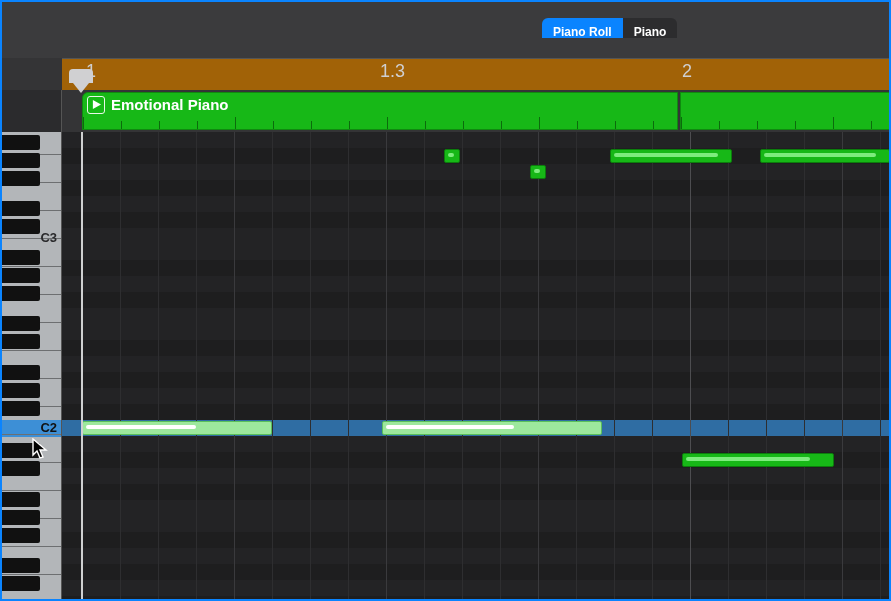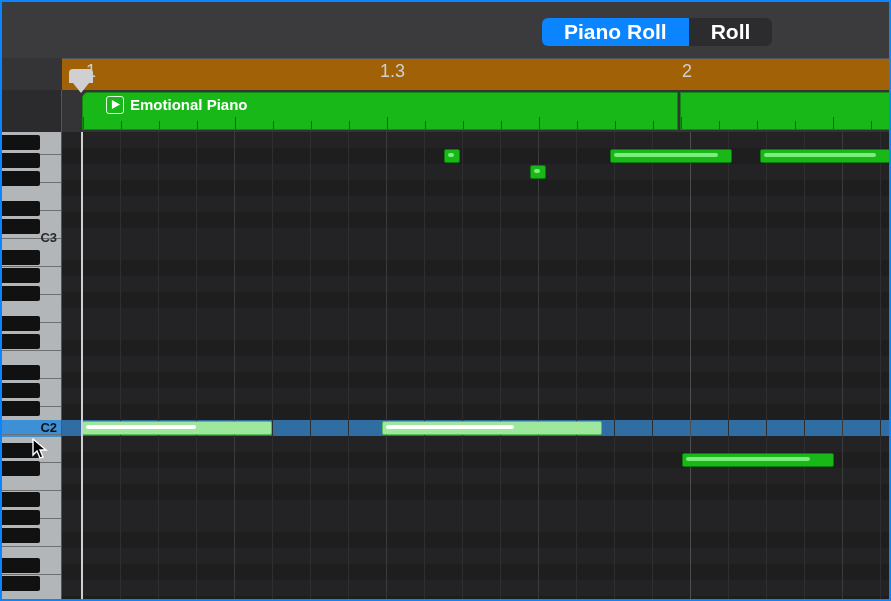--- a/index.html
+++ b/index.html
@@ -23,25 +23,25 @@
     .view-seg {
       position: absolute;
       top: 16px;
       left: 540px;
       height: 28px;
       display: flex;
       border-radius: 6px;
       overflow: hidden;
     }
     .view-seg .seg {
-      height: 28px;
+      height: 20px;
       line-height: 28px;
-      font-size: 21px;
+      font-size: 12px;
       font-weight: 600;
-      padding: 0 22px;
+      padding: 0 11px;
       color: #fff;
       cursor: pointer;
       white-space: nowrap;
     }
     .seg-active { background: #0a84ff; }
     .seg-inactive { background: #2c2c2e; }
 
     
     .ruler {
       position: absolute;
@@ -89,21 +89,21 @@
       left: 60px; right: 0;
       top: 88px;
       height: 42px;
     }
     .region {
       position: absolute;
       top: 2px; bottom: 2px;
       background: #17b817;
       border: 1px solid #0f8a0f;
     }
-    .region.main { border-radius: 6px 0 0 0; padding-left: 19px; }
+    .region.main { border-radius: 6px 0 0 0; }
     .region-title{
       display:flex;
       align-items:center;
       gap:6px;
       padding:3px 8px 2px 4px;
       height:22px;
     }
     .region-title .icon-wrap{
       width:18px;height:18px;
       border:1px solid rgba(255,255,255,.9);
@@ -196,21 +196,21 @@
 
   </style>
 </head>
 <body>
 
 <div class="app">
 
   <div class="toolbar">
     <div class="view-seg">
       <div class="seg seg-active">Piano Roll</div>
-      <div class="seg seg-inactive">Roll</div>
+      <div class="seg seg-inactive">Piano</div>
     </div>
   </div>
 
   <div class="ruler">
     <span class="bar-num" style="left:24px">1</span>
     <span class="bar-num" style="left:318px">1.3</span>
     <span class="bar-num" style="left:620px">2</span>
     <div class="playhead-marker" style="left:7px"></div>
   </div>
 

